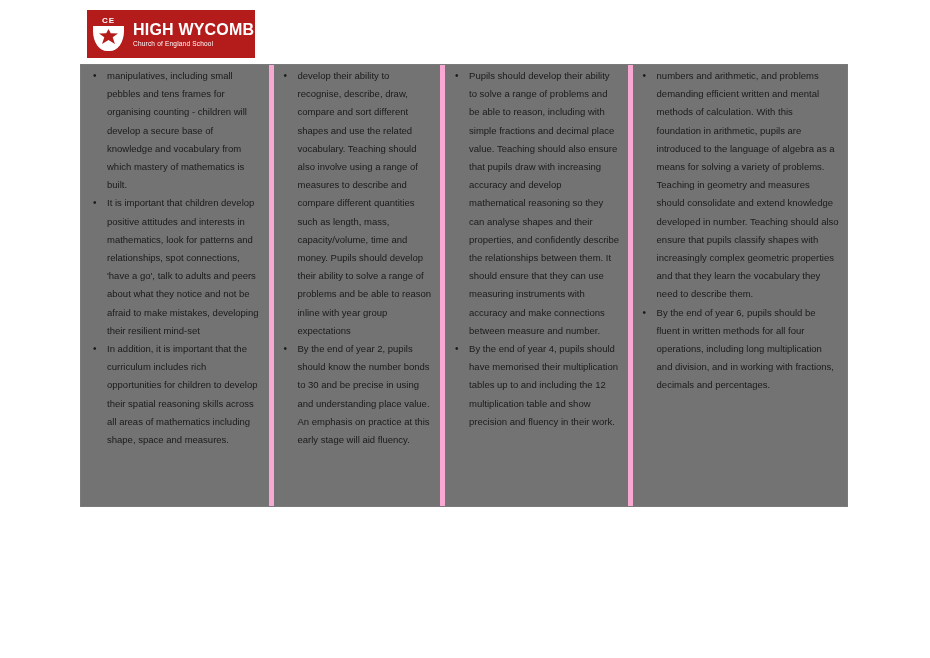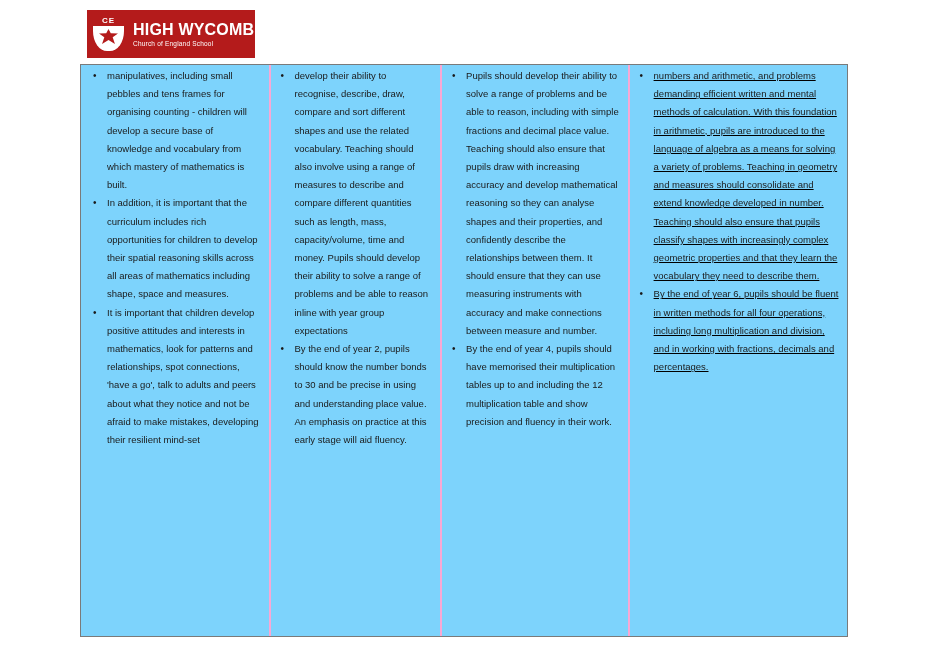--- a/index.html
+++ b/index.html
@@ -98,43 +98,43 @@
     letter-spacing: 0.2px;
     white-space: nowrap;
   }
 
   
   .table-wrap {
     position: absolute;
     left: 80px;
     top: 64px;
     width: 768px;
-    height: 573px;
+    height: 443px;
     border: 1px solid #7a7a7a;
     box-sizing: border-box;
-    background: #7dd3fc;
+    background: #737373;
   }
   .table-row {
     display: flex;
     width: 100%;
     height: 100%;
     box-sizing: border-box;
   }
   .cell {
     box-sizing: border-box;
     padding: 2px 8px 6px 6px;
     overflow: hidden;
   }
   .cell + .cell {
-    border-left: 2px solid #f9a8d4;
+    border-left: 5px solid #f9a8d4;
   }
   .col-1 { width: 188px; }
   .col-2 { width: 172px; }
   .col-3 { width: 188px; }
-  .col-4 { width: 220px; text-decoration: underline; }
+  .col-4 { width: 220px; }
 
   ul.bullets {
     list-style: none;
     margin: 0;
     padding: 0;
   }
   ul.bullets > li {
     position: relative;
     padding-left: 18px;
     margin: 0 0 0 0;
@@ -177,22 +177,22 @@
       <div class="logo-sub">Church of England School</div>
     </div>
   </div>
 
   <div class="table-wrap">
     <div class="table-row">
 
       <div class="cell col-1 c1">
         <ul class="bullets">
           <li class="nobullet">manipulatives, including small pebbles and tens frames for organising counting - children will develop a secure base of knowledge and vocabulary from which mastery of mathematics is built.</li>
+          <li>It is important that children develop positive attitudes and interests in mathematics, look for patterns and relationships, spot connections, 'have a go', talk to adults and peers about what they notice and not be afraid to make mistakes, developing their resilient mind-set</li>
           <li>In addition, it is important that the curriculum includes rich opportunities for children to develop their spatial reasoning skills across all areas of mathematics including shape, space and measures.</li>
-          <li>It is important that children develop positive attitudes and interests in mathematics, look for patterns and relationships, spot connections, 'have a go', talk to adults and peers about what they notice and not be afraid to make mistakes, developing their resilient mind-set</li>
         </ul>
       </div>
 
       <div class="cell col-2">
         <ul class="bullets">
           <li class="nobullet">develop their ability to recognise, describe, draw, compare and sort different shapes and use the related vocabulary. Teaching should also involve using a range of measures to describe and compare different quantities such as length, mass, capacity/volume, time and money. Pupils should develop their ability to solve a range of problems and be able to reason inline with year group expectations</li>
           <li>By the end of year 2, pupils should know the number bonds to 30 and be precise in using and understanding place value. An emphasis on practice at this early stage will aid fluency.</li>
         </ul>
       </div>
 

